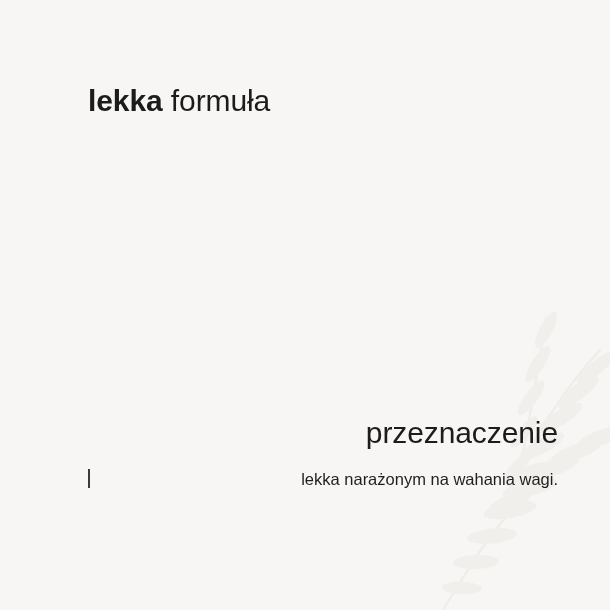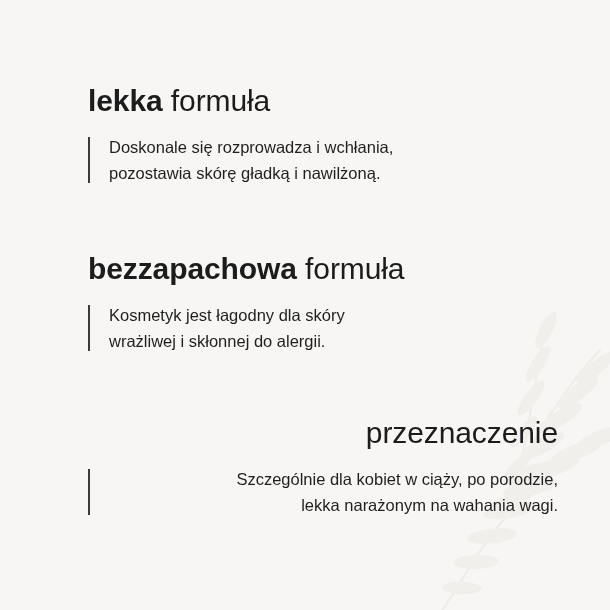--- a/index.html
+++ b/index.html
@@ -115,45 +115,27 @@
       <ellipse cx="231" cy="198" rx="21" ry="6.5" transform="rotate(-54 231 198)"></ellipse>
       <ellipse cx="224" cy="232" rx="20" ry="6" transform="rotate(-50 224 232)"></ellipse>
       <ellipse cx="218" cy="266" rx="19" ry="6" transform="rotate(-46 218 266)"></ellipse>
     </g>
   </svg>
 
   <div class="content">
 
     <section class="block block-1">
       <h2 class="heading"><span class="bold">lekka</span><span> formuła</span></h2>
-      <div class="body-wrap">
-        <span class="rule"></span>
-        <p class="body-text">
-          <span class="line">Doskonale się rozprowadza i wchłania,</span>
-          <span class="line">pozostawia skórę gładką i nawilżoną.</span>
-        </p>
-      </div>
     </section>
 
-    <section class="block block-2">
-      <h2 class="heading"><span class="bold">bezzapachowa</span><span> formuła</span></h2>
-      <div class="body-wrap">
-        <span class="rule"></span>
-        <p class="body-text">
-          <span class="line">Kosmetyk jest łagodny dla skóry</span>
-          <span class="line">wrażliwej i skłonnej do alergii.</span>
-        </p>
-      </div>
-    </section>
 
     <section class="block block-3">
       <h2 class="heading"><span class="bold"></span><span>przeznaczenie</span></h2>
       <div class="body-wrap">
         <span class="rule"></span>
         <p class="body-text">
-          <span class="line">Szczególnie dla kobiet w ciąży, po porodzie,</span>
           <span class="line">lekka narażonym na wahania wagi.</span>
         </p>
       </div>
     </section>
 
   </div>
 </div>
 
 </body></html>

